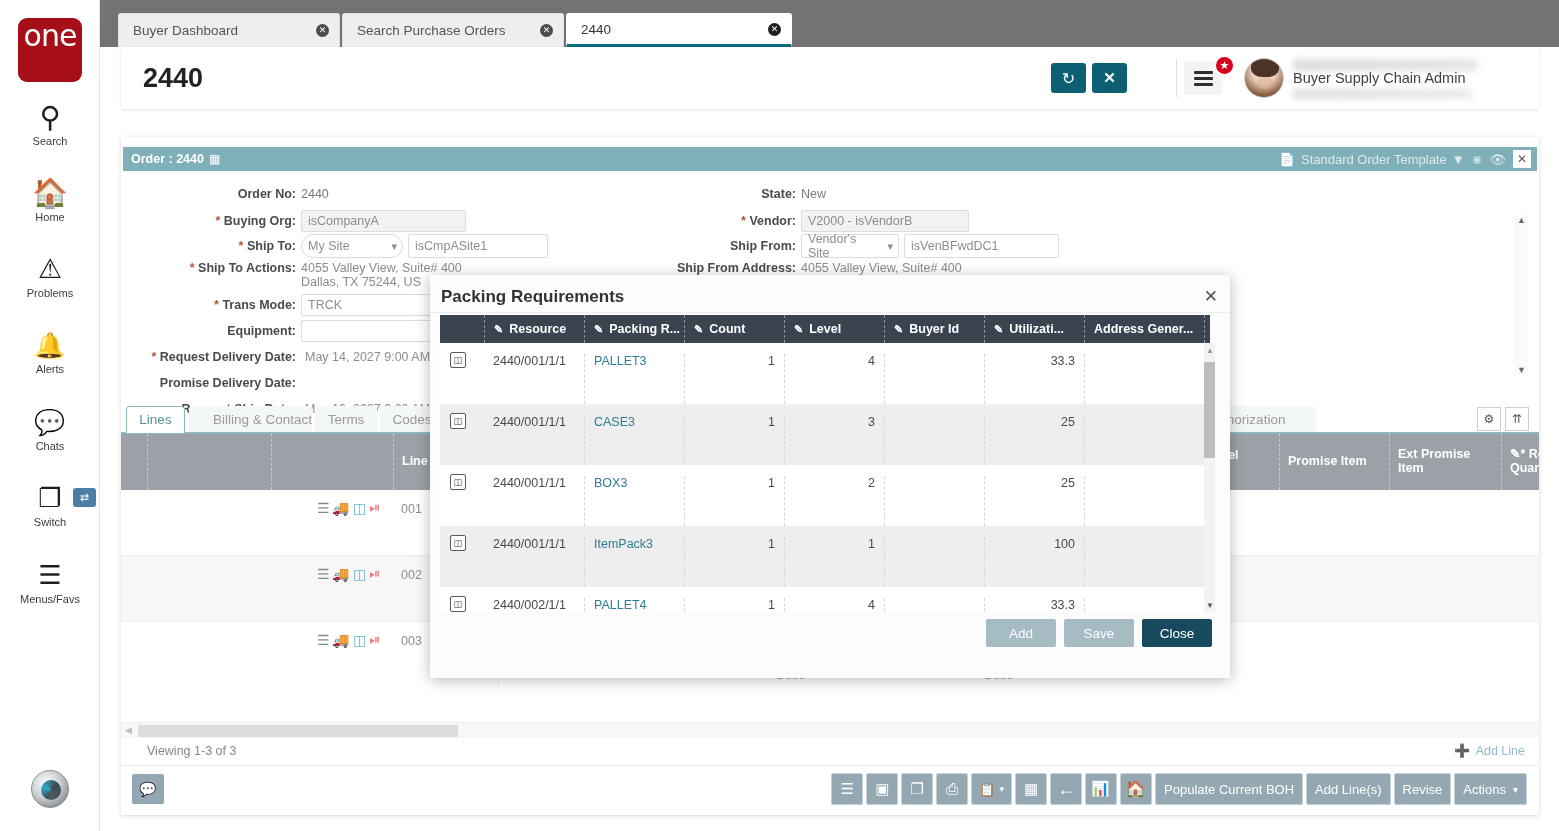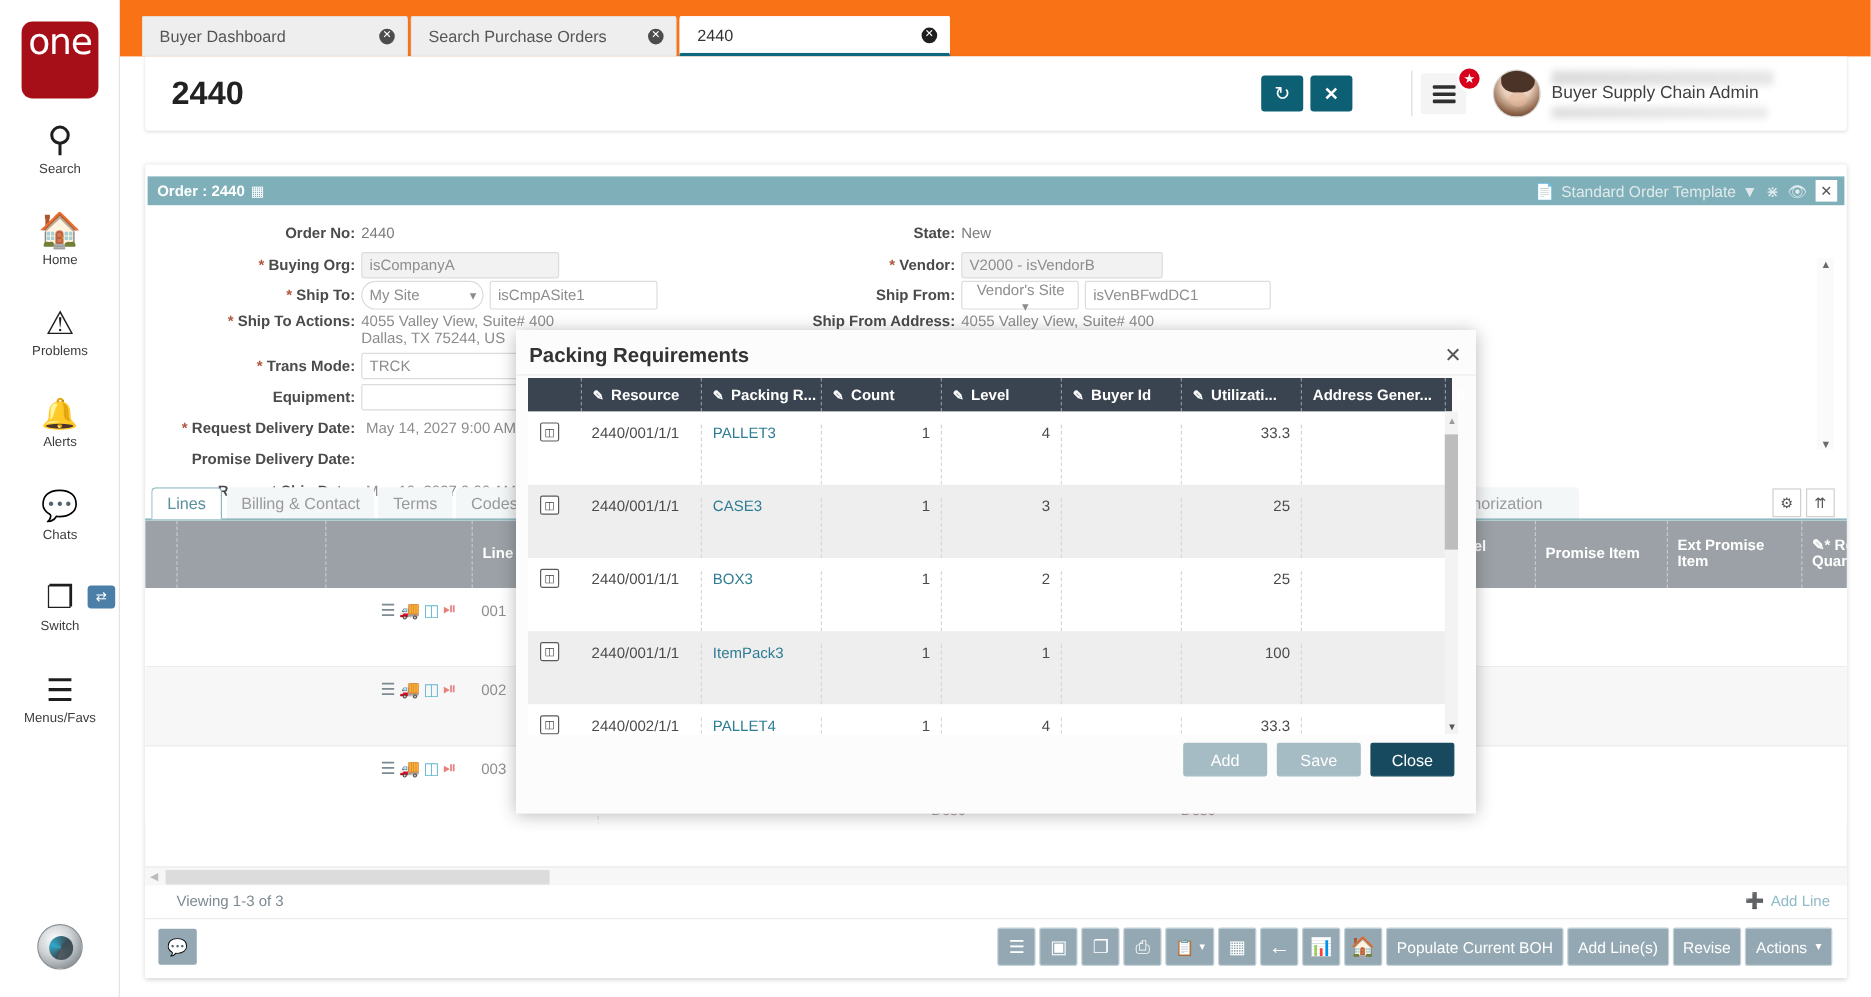--- a/index.html
+++ b/index.html
@@ -42,21 +42,21 @@
   #rail-avatar::after{
     content:""; position:absolute; left:9px; top:9px; width:20px; height:20px;
     border-radius:50%;
     background: conic-gradient(from 200deg, #2c3e46 0deg, #1b9fc4 90deg, #2a3b44 200deg, #444f55 360deg);
     opacity:.9;
   }
 
   
   #tabs-strip{
     position:absolute; left:100px; top:0; width:1459px; height:47px;
-    background:#f97316;
+    background:#737373;
   }
   .browser-tab{
     position:absolute; top:13px; height:34px;
     background:#eeeeee; border:1px solid #e0e0e0; border-bottom:none;
     border-radius:3px 3px 0 0;
     display:flex; align-items:center; padding:0 10px 0 14px;
     font-size:13.5px; color:#555; cursor:pointer;
   }
   .browser-tab.active{
     background:#ffffff; border-color:#ffffff;
@@ -533,21 +533,21 @@
         <div class="flabel" style="width:120px;">
           <span class="req">*</span> <span>Vendor:</span>
         </div>
         <div class="finput" style="width:168px;">
           <span>V2000 - isVendorB</span>
         </div>
       </div>
 
       <div class="frow" style="left:560px;top:60px;">
         <div class="flabel" style="width:120px;">Ship From:</div>
-        <div class="fselect" style="width:98px;flex-direction:column;">
+        <div class="fselect" style="width:98px;">
           <span>Vendor's Site</span>
           <span class="cv">▾</span>
         </div>
         <div class="finput white" style="width:155px;margin-left:5px;height:24px;">
           <span>isVenBFwdDC1</span>
         </div>
       </div>
 
       <div class="frow" style="left:540px;top:86px;height:30px;align-items:flex-start;">
         <div class="flabel" style="width:140px;">Ship From Address:</div>
@@ -561,21 +561,21 @@
         <span class="a t">▲</span>
         <span class="a b">▼</span>
       </div>
     </div>
   </div>
 
   <div id="tabs-row">
     <div class="ptab active" style="left:5px;width:59px;">
       <span>Lines</span>
     </div>
-    <div class="ptab" style="left:68px;width:123px;">
+    <div class="ptab" style="left:68px;width:123px;justify-content:flex-end;">
       <span>Billing &amp; Contact</span>
     </div>
     <div class="ptab" style="left:194px;width:62px;">
       <span>Terms</span>
     </div>
     <div class="ptab" style="left:259px;width:64px;">
       <span>Codes</span>
     </div>
     <div class="ptab" style="left:1055px;width:140px;">
       <span>Authorization</span>

